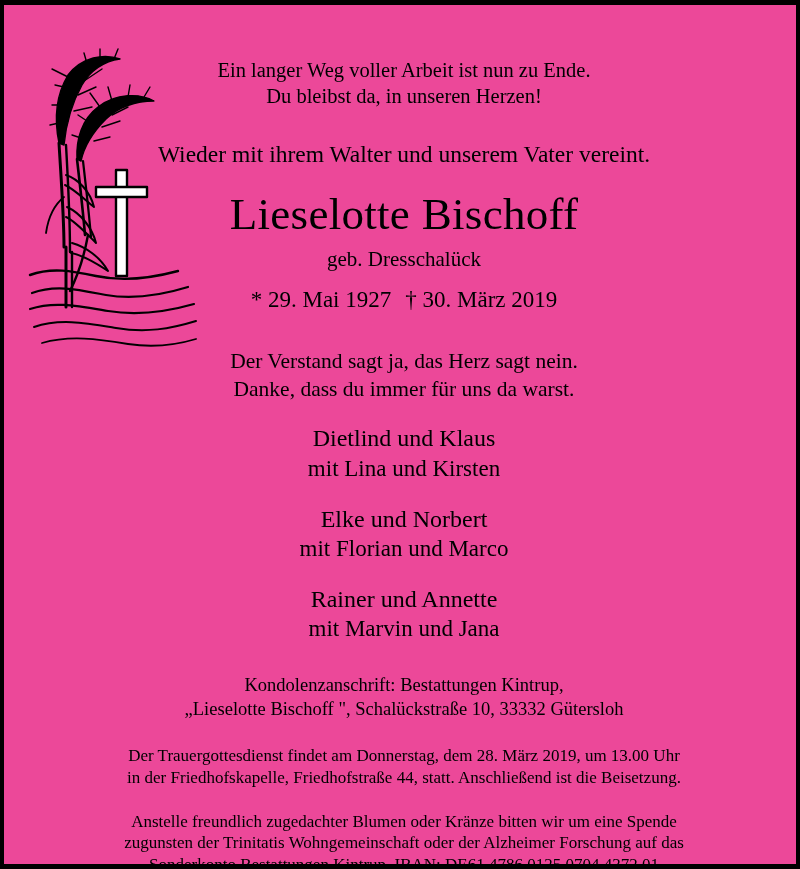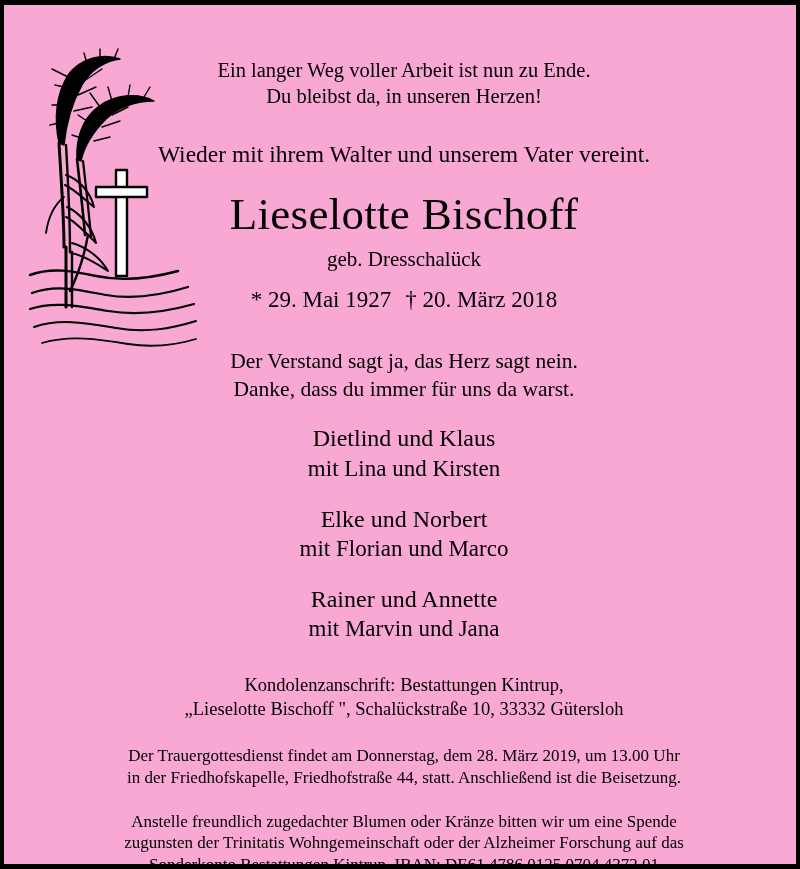--- a/index.html
+++ b/index.html
@@ -9,21 +9,21 @@
   }
   body {
     font-family: "Liberation Serif", "DejaVu Serif", serif;
     color: #000000;
   }
   #obituary-card {
     position: relative;
     width: 800px;
     height: 869px;
     box-sizing: border-box;
-    background: #f9a8d4;
+    background: #ec4899;
     border-top: 5px solid #000000;
     border-bottom: 5px solid #000000;
     border-left: 4px solid #000000;
     border-right: 4px solid #000000;
     overflow: hidden;
   }
   #emblem {
     position: absolute;
     left: 24px;
     top: 42px;
@@ -154,21 +154,21 @@
     <div>
       <span class="line verse-top">Ein langer Weg voller Arbeit ist nun zu Ende.</span>
       <span class="line verse-top">Du bleibst da, in unseren Herzen!</span>
     </div>
 
     <span class="line reunited">Wieder mit ihrem Walter und unserem Vater vereint.</span>
 
     <span class="line deceased-name">Lieselotte Bischoff</span>
     <span class="line maiden">geb. Dresschalück</span>
     <div class="line dates">
-      <span>* 29. Mai 1927</span><span class="gap"></span><span>† 20. März 2018</span>
+      <span>* 29. Mai 1927</span><span class="gap"></span><span>† 30. März 2019</span>
     </div>
 
     <div class="verse-mid">
       <span class="line">Der Verstand sagt ja, das Herz sagt nein.</span>
       <span class="line">Danke, dass du immer für uns da warst.</span>
     </div>
 
     <div class="family-group">
       <span class="line">Dietlind und Klaus</span>
       <span class="line members">mit Lina und Kirsten</span>

